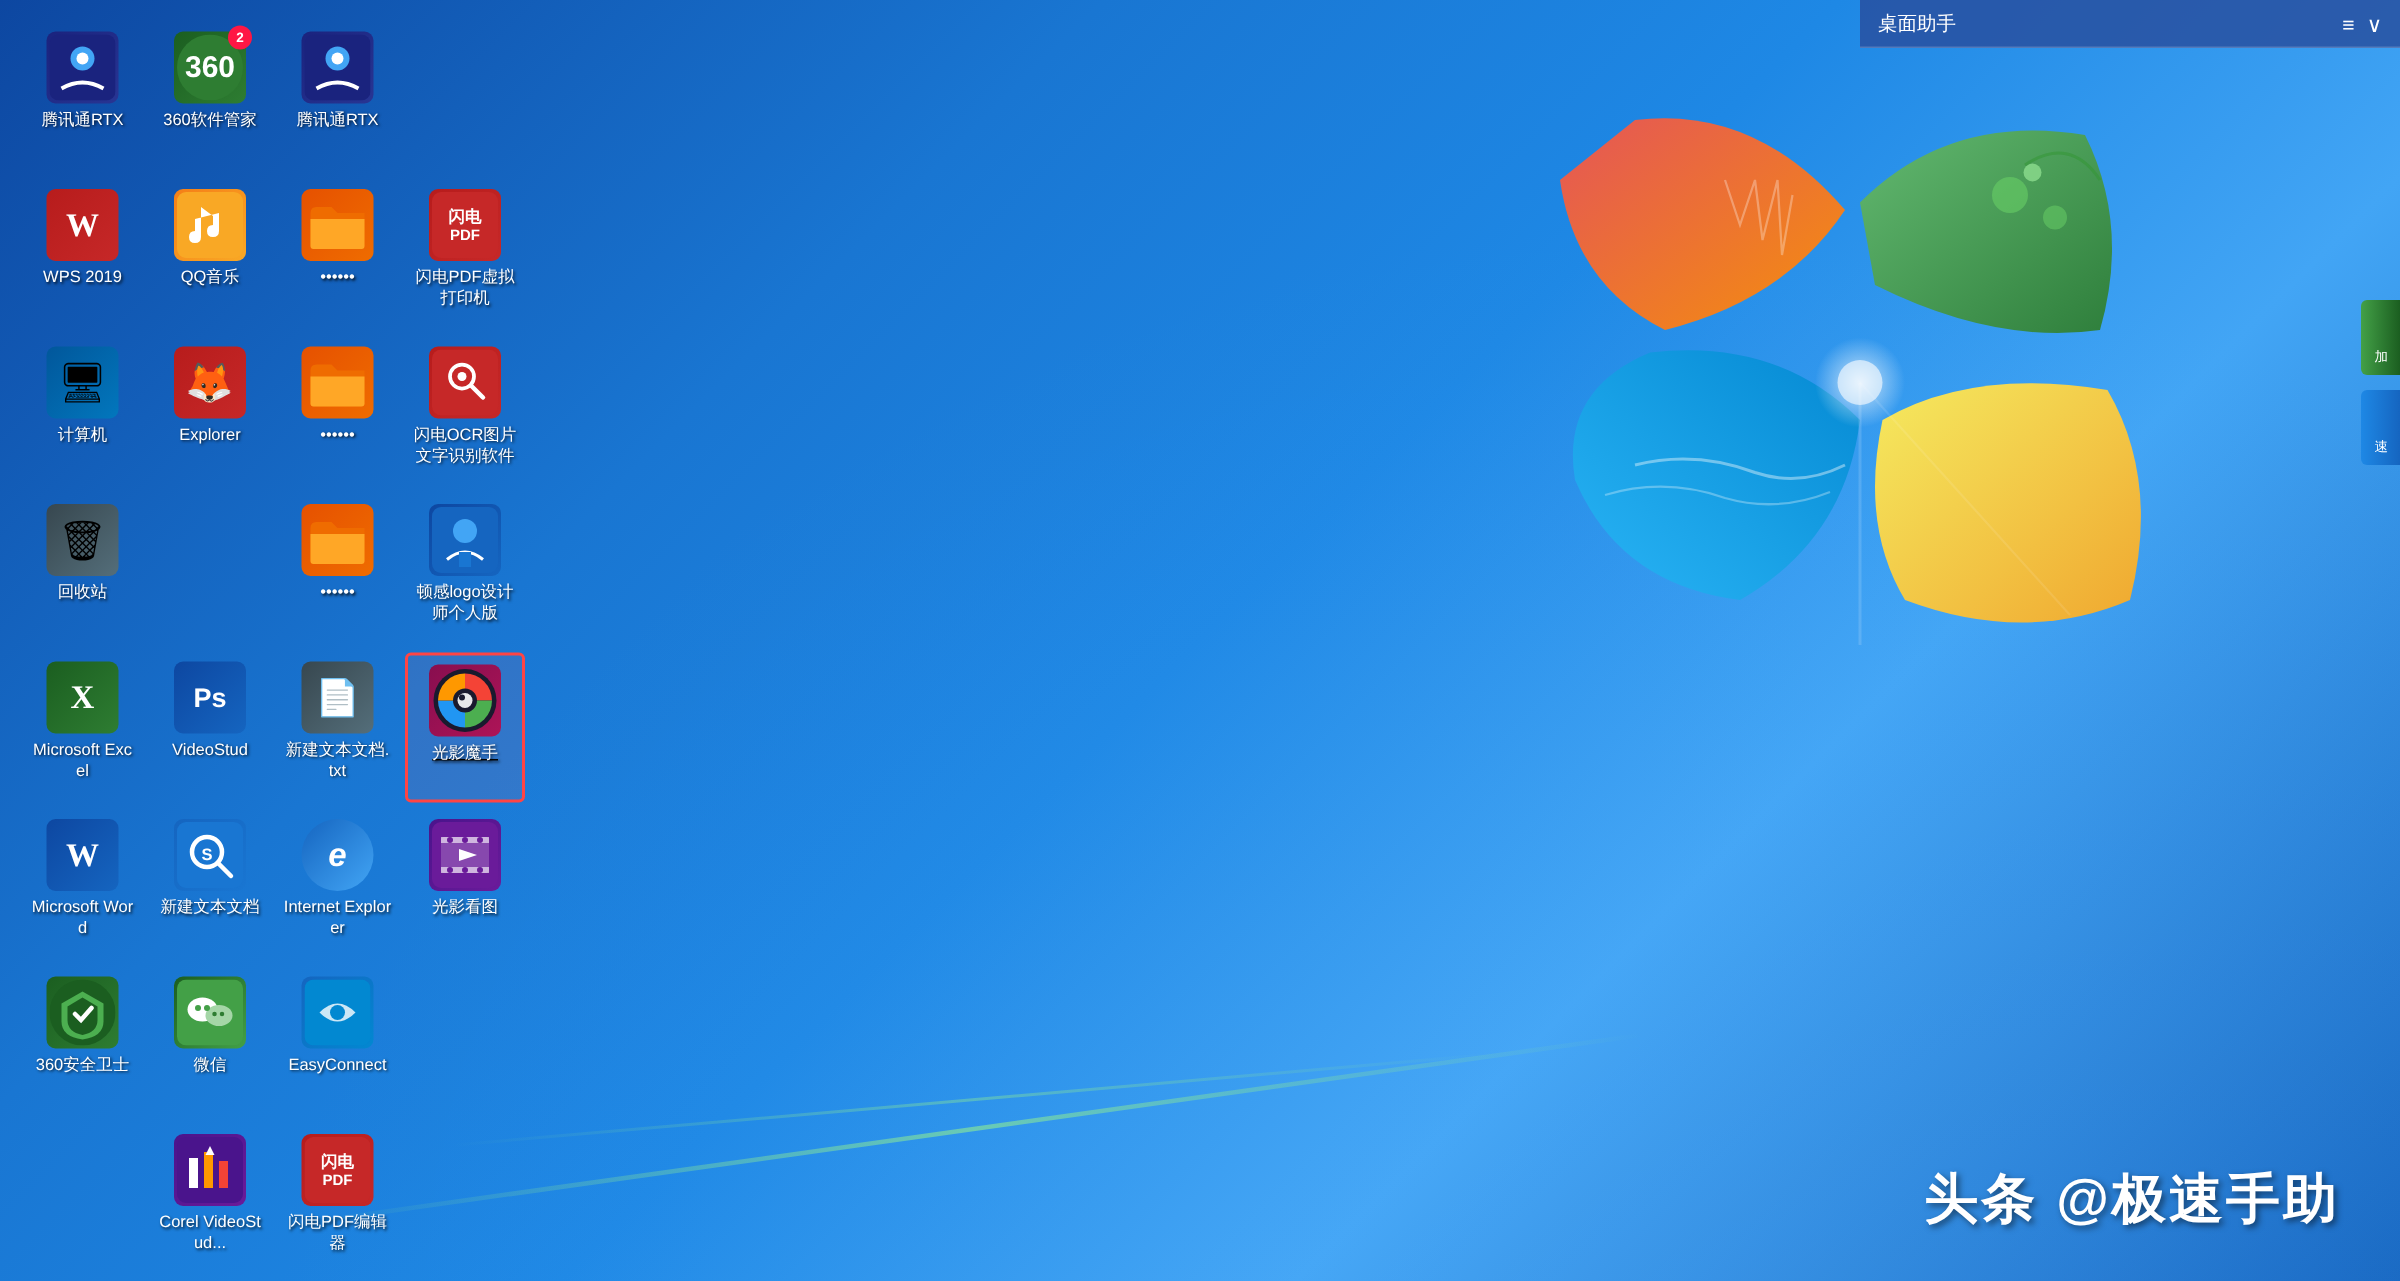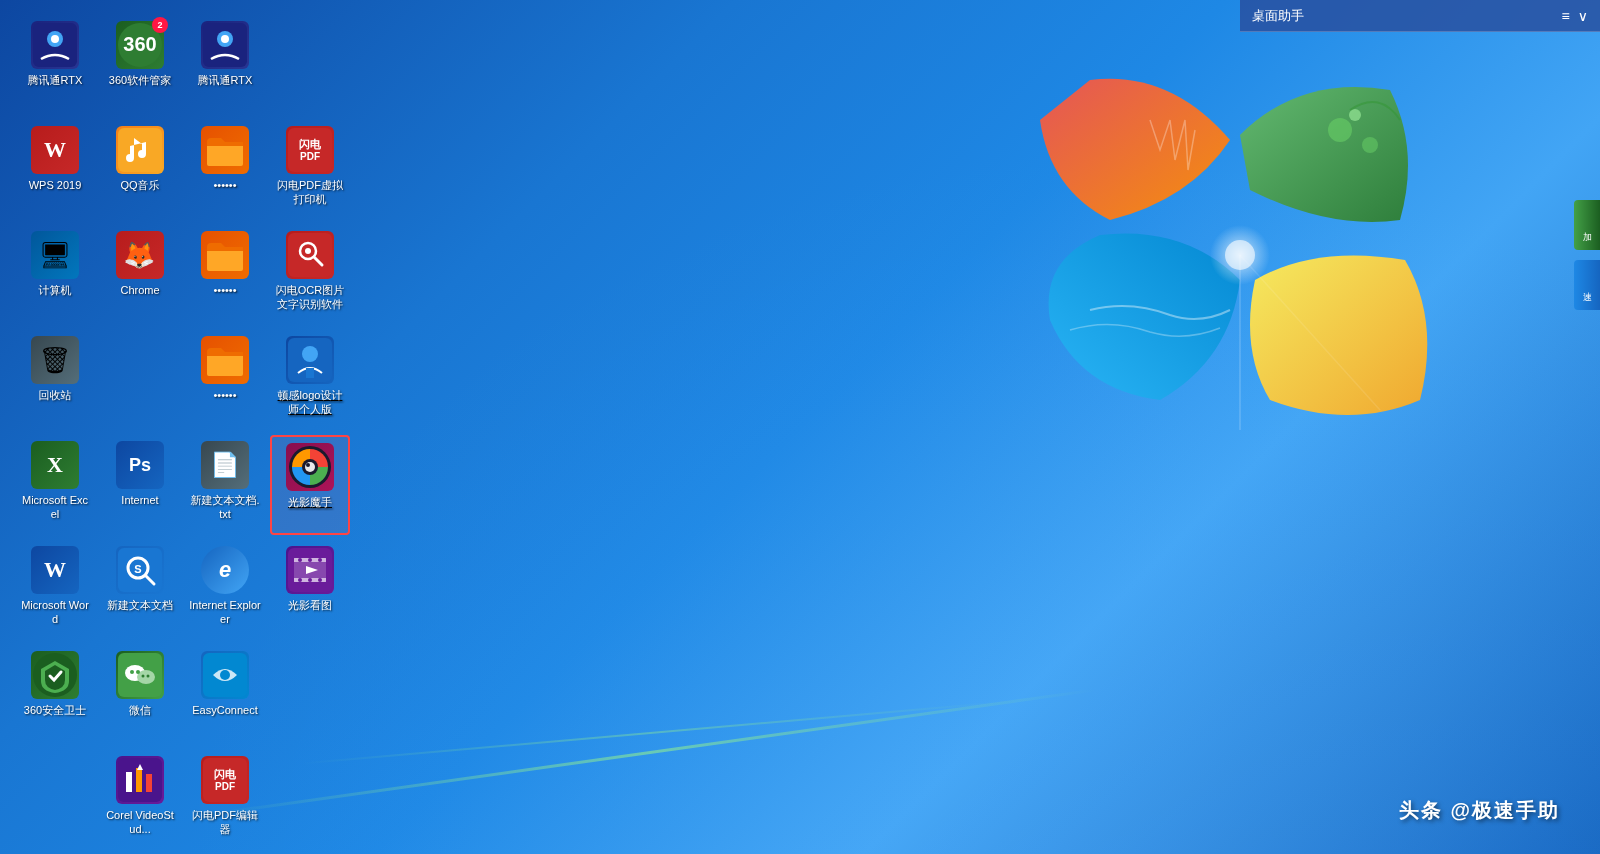--- a/index.html
+++ b/index.html
@@ -122,21 +122,21 @@
       font-size: 11px;
       writing-mode: vertical-rl;
     }
 
     
     .watermark {
       position: absolute;
       bottom: 30px;
       right: 40px;
       color: white;
-      font-size: 20px;
+      font-size: 36px;
       font-weight: bold;
       text-shadow: 2px 2px 4px rgba(0,0,0,0.5);
       letter-spacing: 2px;
     }
 
     
     .icon-rtx { background: linear-gradient(135deg, #1a237e, #283593); }
     .icon-360 { background: linear-gradient(135deg, #1b5e20, #2e7d32); }
     .icon-rtx2 { background: linear-gradient(135deg, #1a237e, #283593); }
     .icon-mind { background: linear-gradient(135deg, #311b92, #4527a0); }
@@ -352,21 +352,21 @@
       <div class="icon-item" style="grid-area: 3 / 1;">
         <div class="icon-img icon-computer">
           <span style="font-size:26px;">🖥</span>
         </div>
         <div class="icon-label">计算机</div>
       </div>
       <div class="icon-item" style="grid-area: 3 / 2;">
         <div class="icon-img icon-foxmail">
           <span style="font-size:26px;">🦊</span>
         </div>
-        <div class="icon-label">Chrome</div>
+        <div class="icon-label">Explorer</div>
       </div>
       <div class="icon-item" style="grid-area: 3 / 3;">
         <div class="icon-img icon-folder2">
           <svg width="44" height="44" viewBox="0 0 44 44">
         <path d="M4,14 Q4,10 8,10 L18,10 L22,14 L40,14 Q40,14 40,18 L40,36 Q40,38 38,38 L6,38 Q4,38 4,36 Z" fill="#ef6c00"></path>
         <path d="M4,18 L40,18 L40,36 Q40,38 38,38 L6,38 Q4,38 4,36 Z" fill="#ffa726"></path>
       </svg>
         </div>
         <div class="icon-label">••••••</div>
       </div>
@@ -389,42 +389,42 @@
       </div>
       <div class="icon-item" style="grid-area: 4 / 3;">
         <div class="icon-img icon-folder3">
           <svg width="44" height="44" viewBox="0 0 44 44">
         <path d="M4,14 Q4,10 8,10 L18,10 L22,14 L40,14 Q40,14 40,18 L40,36 Q40,38 38,38 L6,38 Q4,38 4,36 Z" fill="#ef6c00"></path>
         <path d="M4,18 L40,18 L40,36 Q40,38 38,38 L6,38 Q4,38 4,36 Z" fill="#ffa726"></path>
       </svg>
         </div>
         <div class="icon-label">••••••</div>
       </div>
-      <div class="icon-item" style="grid-area: 4 / 4; text-decoration: underline;">
+      <div class="icon-item" style="grid-area: 4 / 4;">
         <div class="icon-img icon-logo">
           <svg width="44" height="44" viewBox="0 0 44 44">
         <rect width="44" height="44" rx="6" fill="#1565c0"></rect>
         <circle cx="22" cy="16" r="8" fill="#42a5f5"></circle>
         <path d="M10,35 Q22,25 34,35" stroke="white" stroke-width="2" fill="none"></path>
         <rect x="18" y="30" width="8" height="10" fill="#1976d2"></rect>
       </svg>
         </div>
         <div class="icon-label">顿感logo设计师个人版</div>
       </div>
       <div class="icon-item" style="grid-area: 5 / 1;">
         <div class="icon-img icon-excel">
           <span style="color:white;font-weight:bold;font-size:22px;font-family:serif;">X</span>
         </div>
         <div class="icon-label">Microsoft Excel</div>
       </div>
       <div class="icon-item" style="grid-area: 5 / 2;">
         <div class="icon-img icon-ps">
           <span style="color:white;font-weight:bold;font-size:18px;">Ps</span>
         </div>
-        <div class="icon-label">Internet</div>
+        <div class="icon-label">VideoStud</div>
       </div>
       <div class="icon-item" style="grid-area: 5 / 3;">
         <div class="icon-img icon-txt">
           <span style="font-size:24px;">📄</span>
         </div>
         <div class="icon-label">新建文本文档.txt</div>
       </div>
       <div class="icon-item highlighted" style="grid-area: 5 / 4;">
         <div class="icon-img icon-magic">
           <svg width="44" height="44" viewBox="0 0 44 44">

